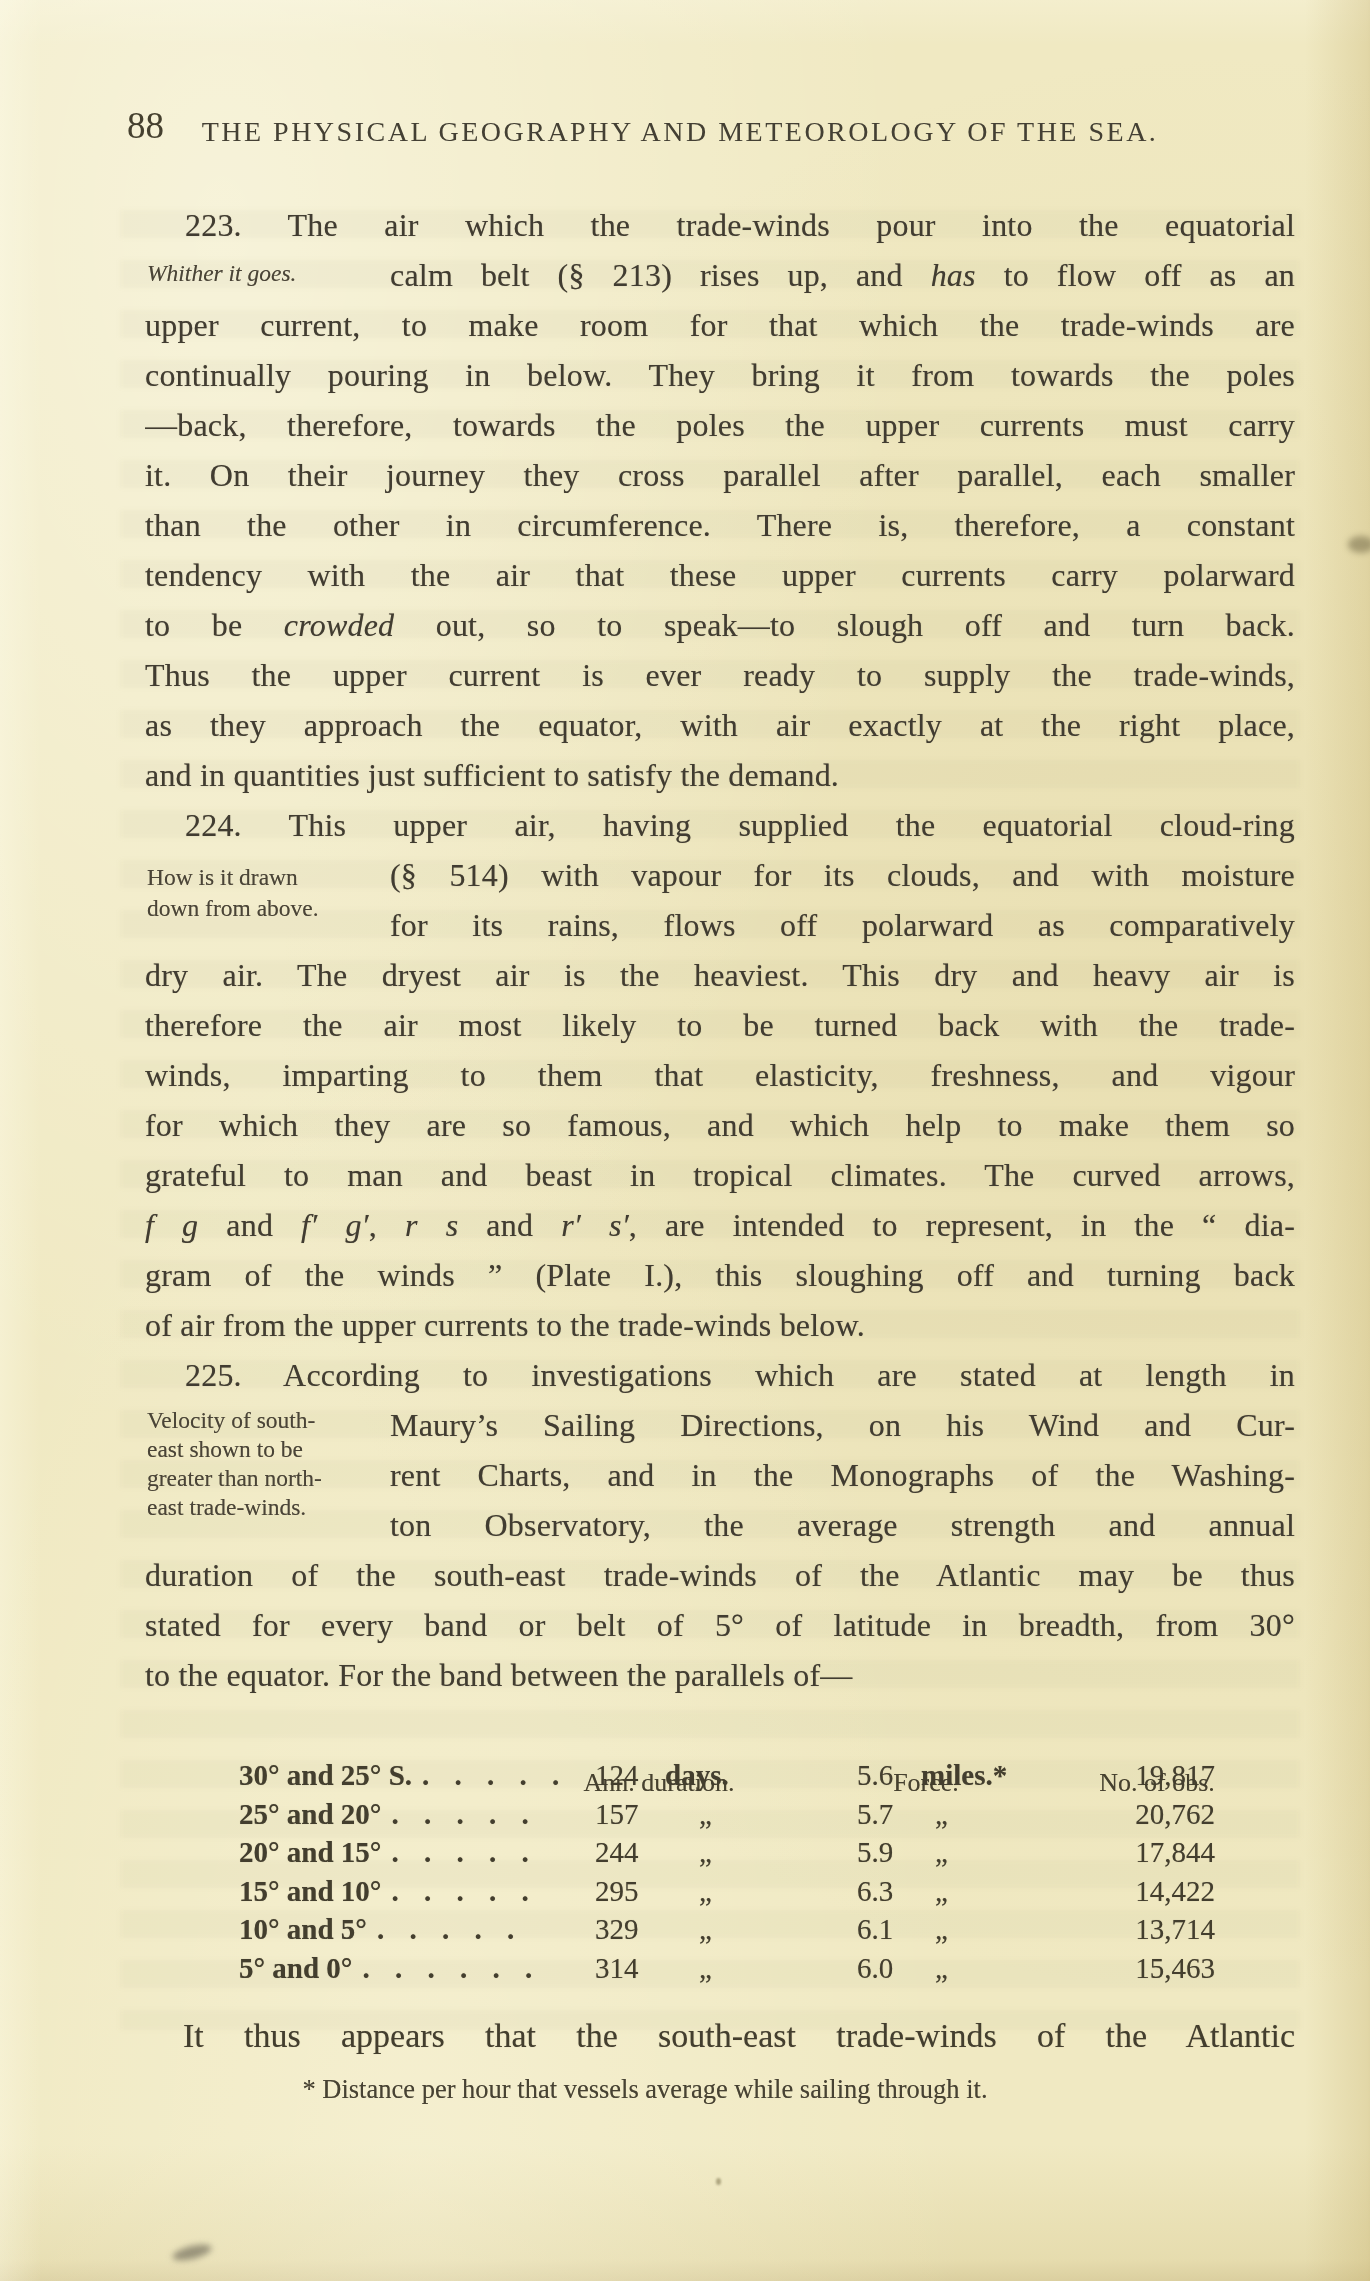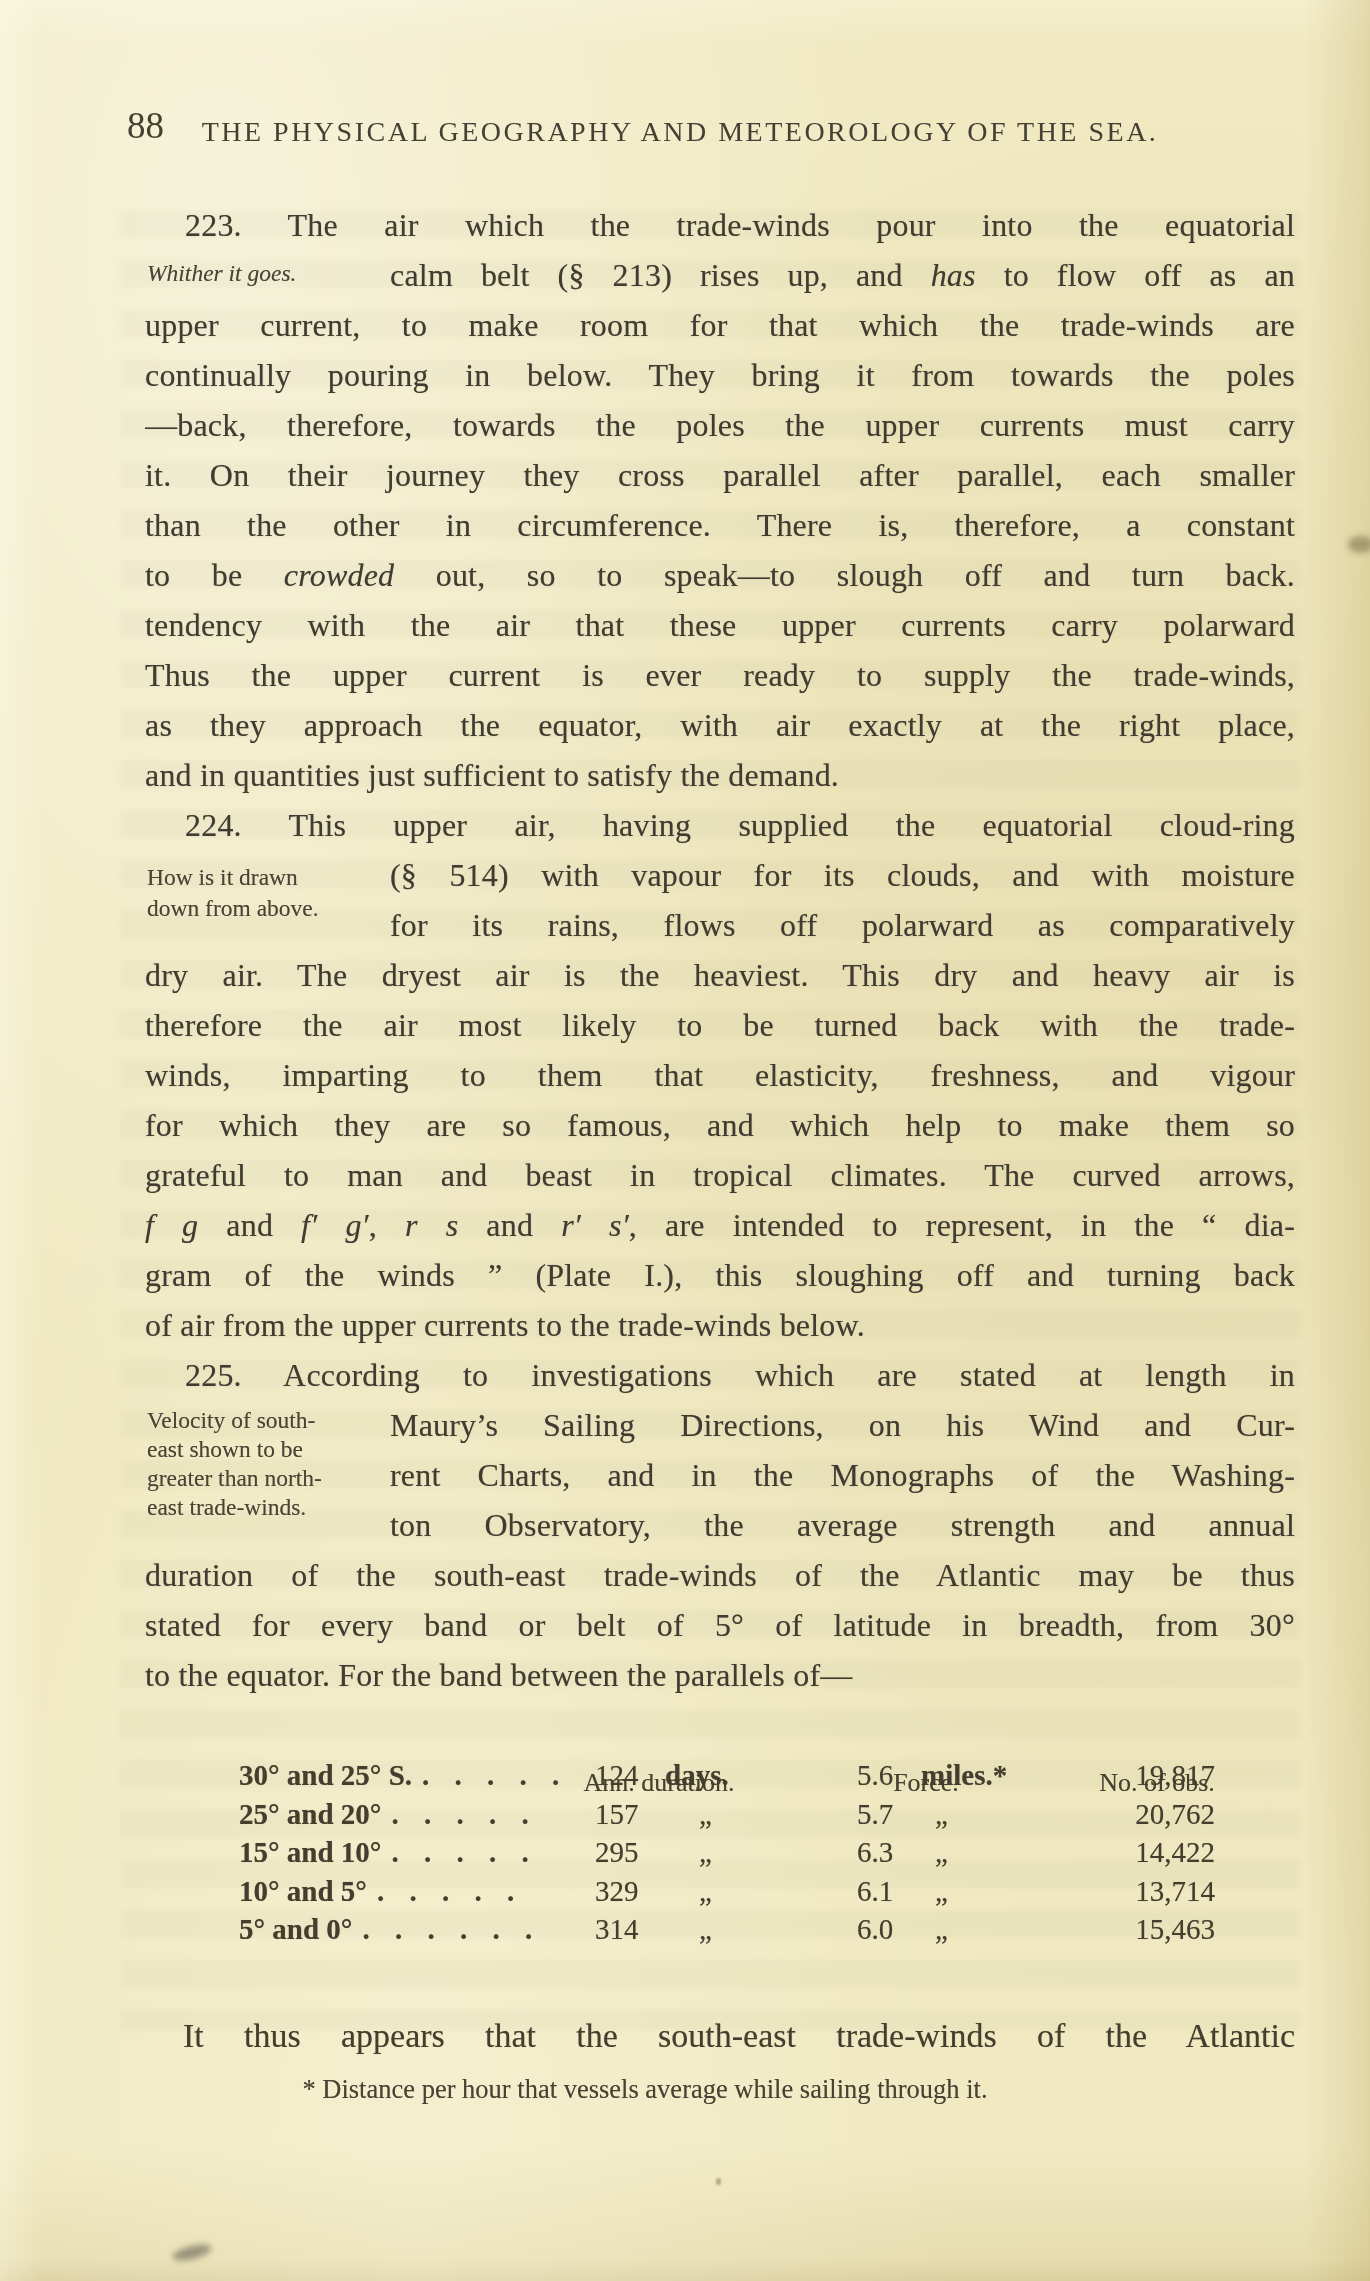--- a/index.html
+++ b/index.html
@@ -113,22 +113,22 @@
 
   <div class="body-text">
       <div class="para">
         <div class="line first">223. The air which the trade-winds pour into the equatorial</div>
         <div class="line cut">calm belt (§ 213) rises up, and <i>has</i> to flow off as an</div>
         <div class="line full">upper current, to make room for that which the trade-winds are</div>
         <div class="line full">continually pouring in below.  They bring it from towards the poles</div>
         <div class="line full">—back, therefore, towards the poles the upper currents must carry</div>
         <div class="line full">it.  On their journey they cross parallel after parallel, each smaller</div>
         <div class="line full">than the other in circumference.  There is, therefore, a constant</div>
+        <div class="line full">tendency with the air that these upper currents carry polarward</div>
         <div class="line full">to be <i>crowded</i> out, so to speak—to slough off and turn back.</div>
-        <div class="line full">tendency with the air that these upper currents carry polarward</div>
         <div class="line full">Thus the upper current is ever ready to supply the trade-winds,</div>
         <div class="line full">as they approach the equator, with air exactly at the right place,</div>
         <div class="line last">and in quantities just sufficient to satisfy the demand.</div>
         <div class="side-note sn0">
           <div class="note-line">Whither it goes.</div>
         </div>
       </div>
       <div class="para">
         <div class="line first">224. This upper air, having supplied the equatorial cloud-ring</div>
         <div class="line cut">(§ 514) with vapour for its clouds, and with moisture</div>
@@ -176,20 +176,26 @@
           <div class="cell c-force"><span class="num">5.6</span><span class="unit word">miles.*</span></div>
           <div class="cell c-obs">19,817</div>
         </div>
         <div class="t-row">
           <div class="cell c-band"><span>25° and 20°</span><span class="dots">. . . . .</span></div>
           <div class="cell c-dur"><span class="num">157</span><span class="unit ditto">„</span></div>
           <div class="cell c-force"><span class="num">5.7</span><span class="unit ditto">„</span></div>
           <div class="cell c-obs">20,762</div>
         </div>
         <div class="t-row">
+          <div class="cell c-band"><span>20° and 15°</span><span class="dots">. . . . .</span></div>
+          <div class="cell c-dur"><span class="num">244</span><span class="unit ditto">„</span></div>
+          <div class="cell c-force"><span class="num">5.9</span><span class="unit ditto">„</span></div>
+          <div class="cell c-obs">17,844</div>
+        </div>
+        <div class="t-row">
           <div class="cell c-band"><span>15° and 10°</span><span class="dots">. . . . .</span></div>
           <div class="cell c-dur"><span class="num">295</span><span class="unit ditto">„</span></div>
           <div class="cell c-force"><span class="num">6.3</span><span class="unit ditto">„</span></div>
           <div class="cell c-obs">14,422</div>
         </div>
         <div class="t-row">
           <div class="cell c-band"><span>10° and 5°</span><span class="dots">. . . . .</span></div>
           <div class="cell c-dur"><span class="num">329</span><span class="unit ditto">„</span></div>
           <div class="cell c-force"><span class="num">6.1</span><span class="unit ditto">„</span></div>
           <div class="cell c-obs">13,714</div>

